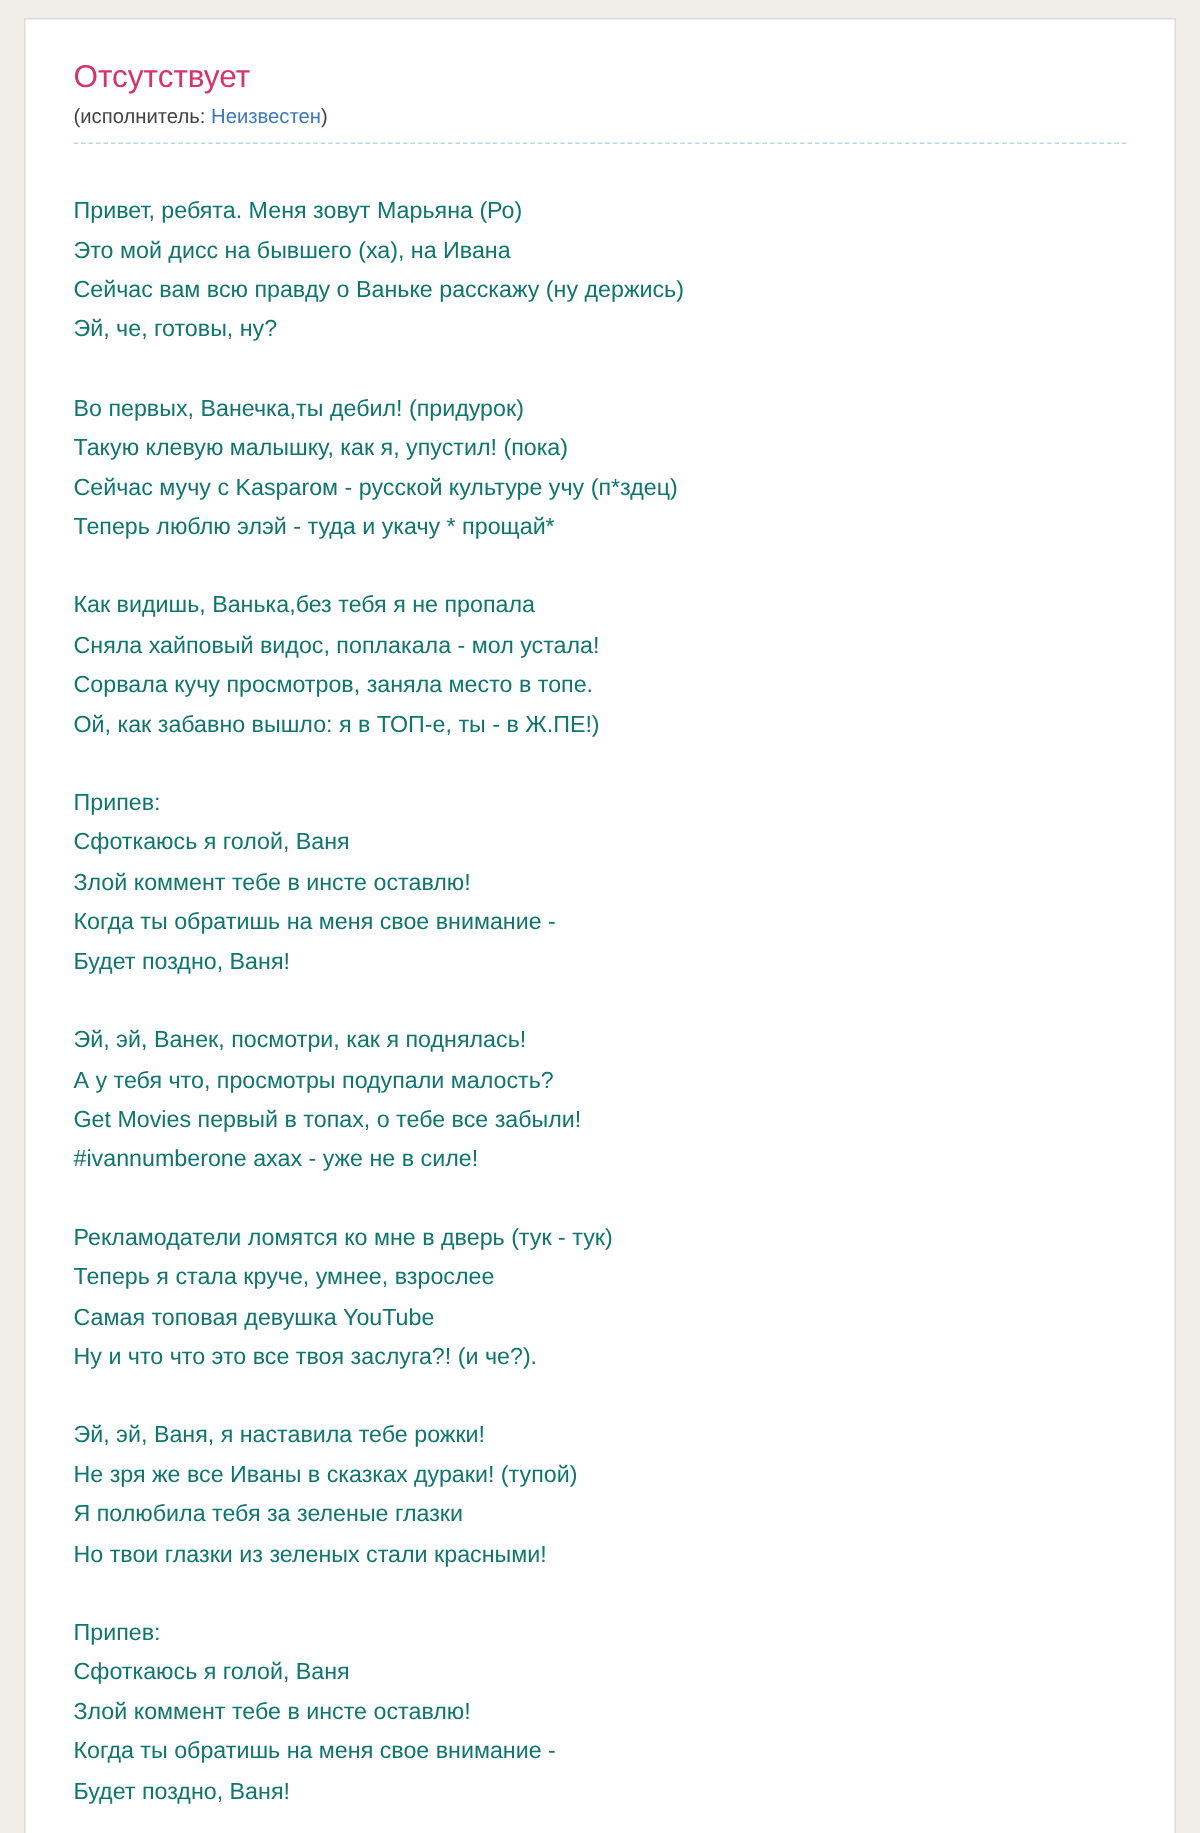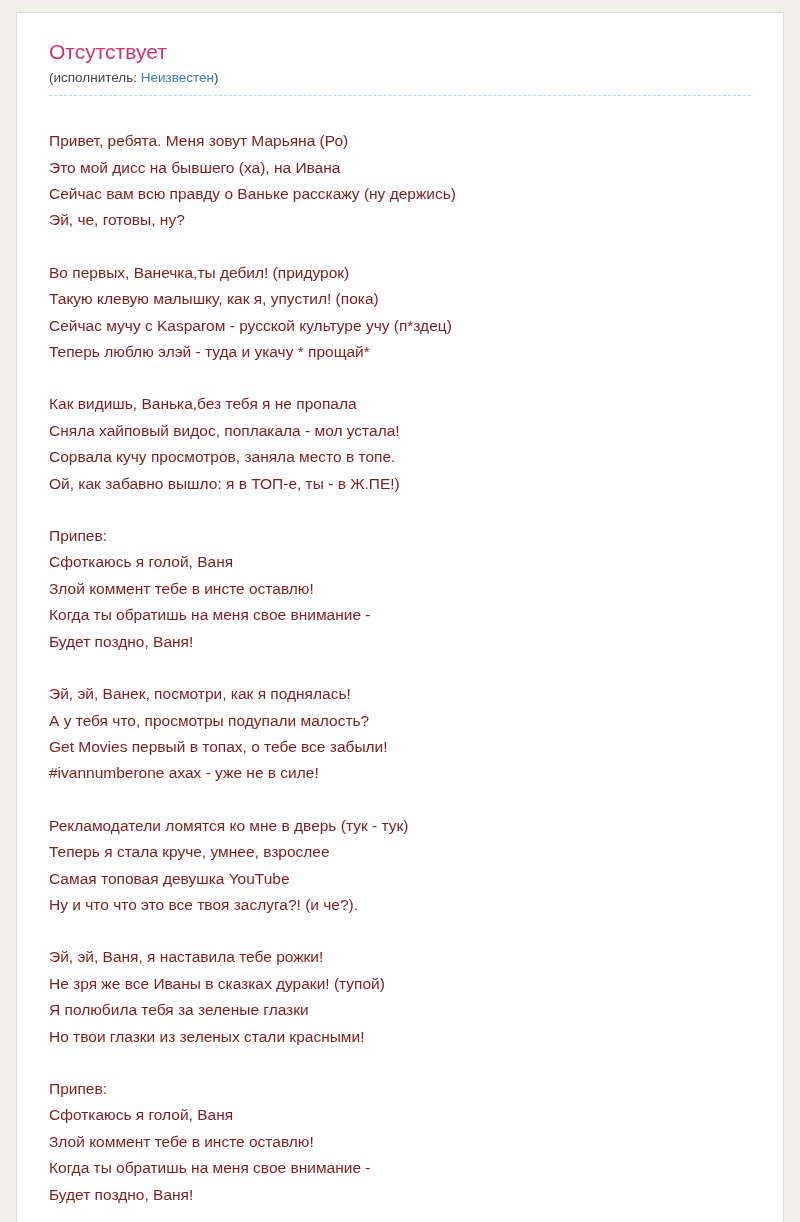--- a/index.html
+++ b/index.html
@@ -43,21 +43,21 @@
     padding-bottom: 10px;
     border-bottom: 1px dashed #b9d6e6;
     margin-bottom: 32px;
   }
   .artist-line a {
     color: #3a78c2;
     text-decoration: none;
   }
   .lyrics {
     font-size: 15.5px;
-    color: #7f1d1d;
+    color: #0f766e;
     line-height: 26.4px;
     white-space: pre-wrap;
   }
   .lyrics-block {
     margin: 0 0 26px 0;
   }
   .lyrics-block:last-child {
     margin-bottom: 0;
   }
   .lyrics-line {

